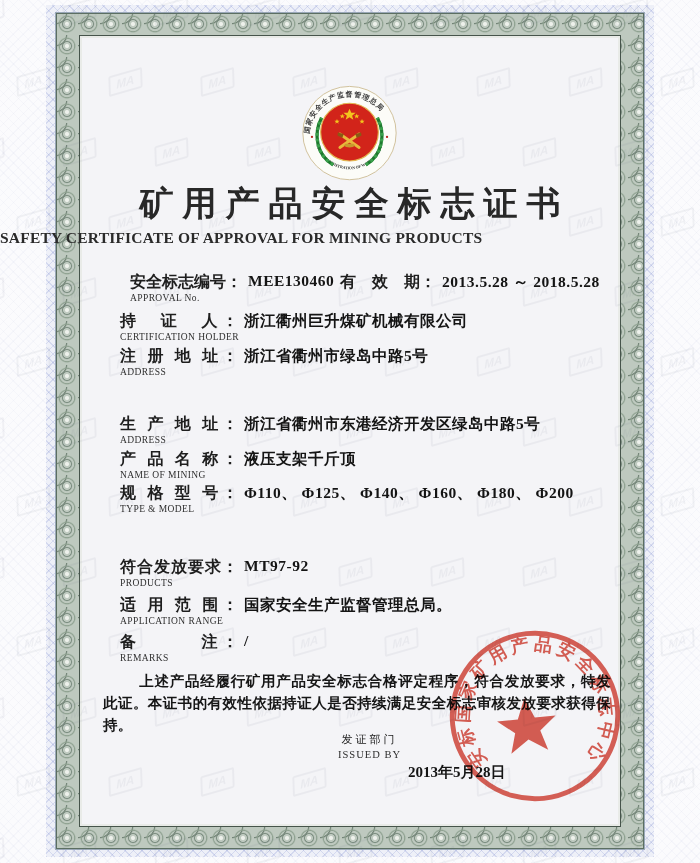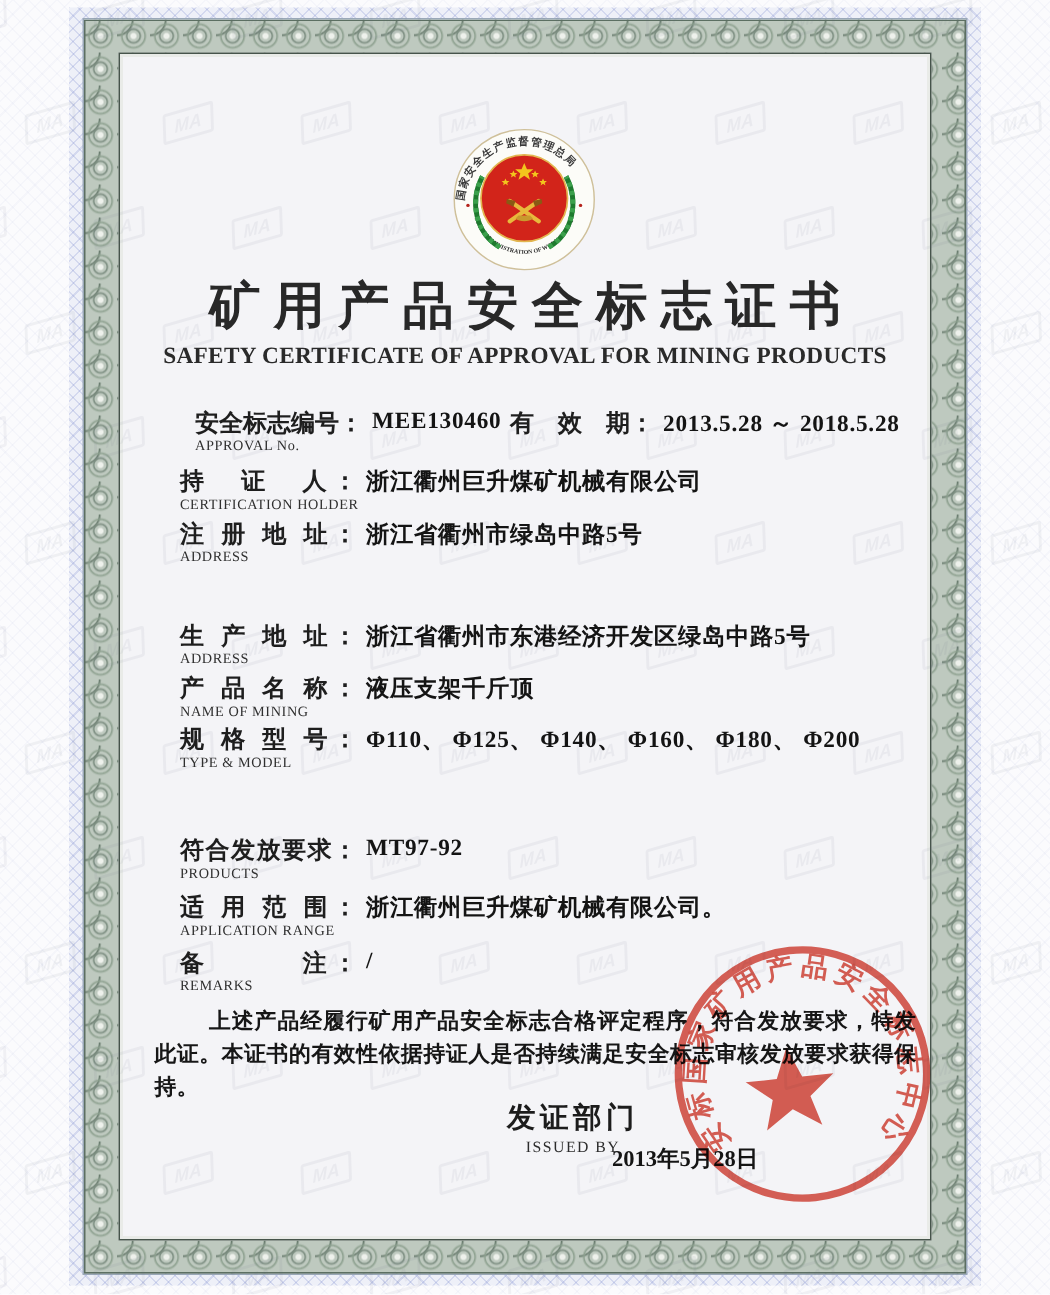--- a/index.html
+++ b/index.html
@@ -50,21 +50,21 @@
   .content{position:absolute;inset:0;z-index:2;}
 
   .emblem{position:absolute;left:301px;top:84px;width:97px;height:102px;}
 
   .title{
     position:absolute;left:0;top:181px;width:100%;text-align:center;
     font-size:34px;font-weight:bold;letter-spacing:9px;color:#282828;
     text-indent:9px;white-space:nowrap;
   }
   .subtitle{
-    position:absolute;left:0;top:229px;width:100%;text-align:center;
+    position:absolute;left:0;top:229px;width:100%;text-align:left;
     font-size:15.5px;font-weight:bold;color:#2a2a2a;letter-spacing:.2px;white-space:nowrap;
   }
 
   .zh-label{
     display:inline-block;font-size:16px;font-weight:700;color:#1e1e1e;
     white-space:nowrap;vertical-align:top;
   }
   .fixed-label{width:118px;text-align:justify;text-align-last:justify;}
   .value{
     display:inline-block;font-size:15.5px;font-weight:600;color:#141414;
@@ -79,21 +79,21 @@
   .row{position:absolute;left:120px;white-space:nowrap;}
   .r0{top:311px}.r1{top:346px}.r2{top:380px}.r3{top:414px}.r4{top:449px}.r5{top:483px}
   .s0{top:557px}.s1{top:595px}.s2{top:632px}
 
   .statement{
     position:absolute;left:103px;top:671px;width:508px;
     font-size:14.5px;font-weight:600;line-height:1.5;color:#161616;
     text-indent:2.5em;letter-spacing:.3px;text-align:justify;
   }
   .issued{position:absolute;left:338px;top:732px;text-align:center;}
-  .issued .zh{font-size:19px;font-weight:700;letter-spacing:3px;color:#1c1c1c;white-space:nowrap;}
+  .issued .zh{font-size:11px;font-weight:400;letter-spacing:3px;color:#1c1c1c;white-space:nowrap;}
   .issued .en{font-size:10.5px;letter-spacing:1px;color:#2c2c2c;margin-top:2px;}
   .date{position:absolute;left:408px;top:763px;font-size:15px;font-weight:600;color:#141414;white-space:nowrap;}
 
   .stamp{position:absolute;left:446px;top:627px;width:178px;height:178px;z-index:3;
          mix-blend-mode:multiply;opacity:.88;}
 </style>
 </head>
 <body>
 
 <div class="page">
@@ -287,21 +287,21 @@
     <div class="row r5">
       <span class="zh-label fixed-label">规 格 型 号：</span><span class="value">Φ110、 Φ125、 Φ140、 Φ160、 Φ180、 Φ200</span>
       <div class="sub">TYPE &amp; MODEL</div>
     </div>
 
     <div class="row s0">
       <span class="zh-label fixed-label">符合发放要求：</span><span class="value">MT97-92</span>
       <div class="sub">PRODUCTS</div>
     </div>
     <div class="row s1">
-      <span class="zh-label fixed-label">适 用 范 围：</span><span class="value">浙江衢州巨升煤矿机械有限公司。</span>
+      <span class="zh-label fixed-label">适 用 范 围：</span><span class="value">国家安全生产监督管理总局。</span>
       <div class="sub">APPLICATION RANGE</div>
     </div>
     <div class="row s2">
       <span class="zh-label fixed-label">备　　　注：</span><span class="value">/</span>
       <div class="sub">REMARKS</div>
     </div>
 
     <div class="statement">上述产品经履行矿用产品安全标志合格评定程序，符合发放要求，特发此证。本证书的有效性依据持证人是否持续满足安全标志审核发放要求获得保持。</div>
 
     <div class="issued">

